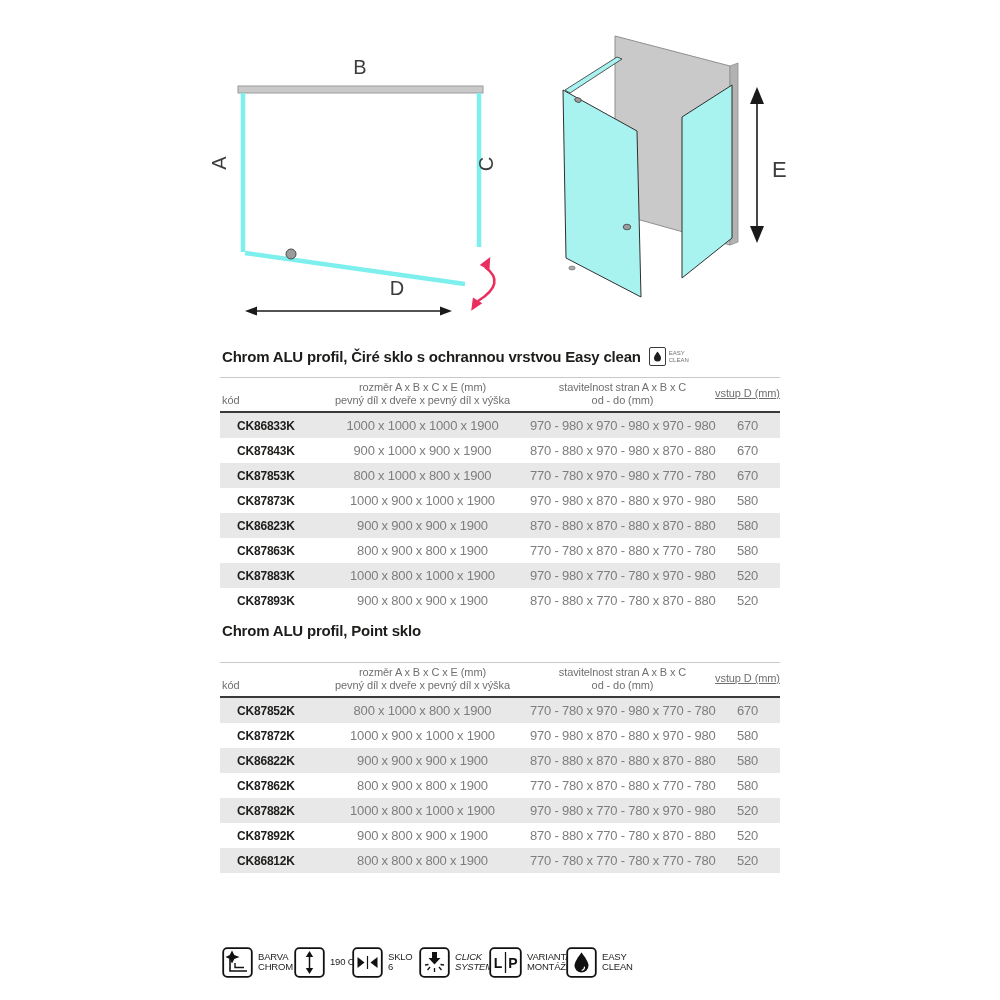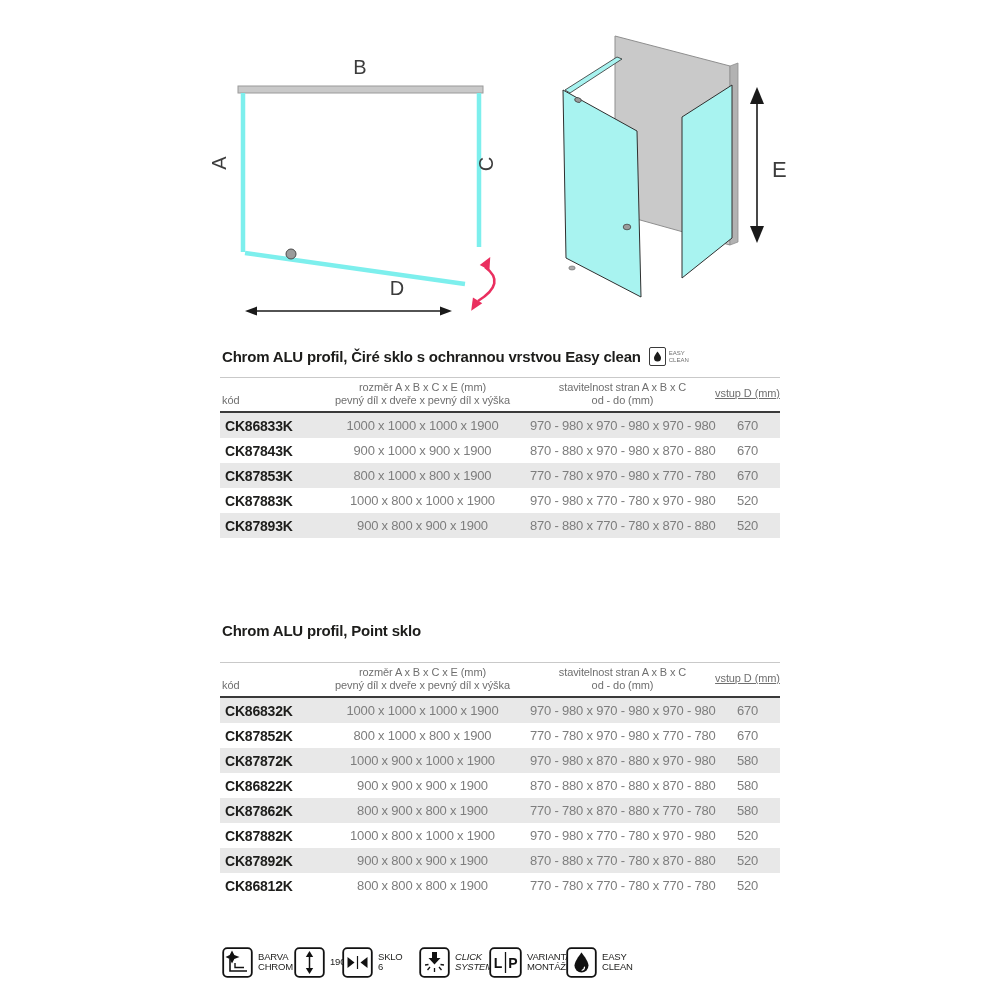--- a/index.html
+++ b/index.html
@@ -19,21 +19,21 @@
   
   .spec-table{position:absolute;left:220px;width:560px;border-collapse:collapse;table-layout:fixed;}
   .spec-table thead tr{border-top:1px solid #c9c9c9;border-bottom:2px solid #3a3a3a;}
   .spec-table th{font-weight:normal;font-size:11px;color:#6f6f6f;padding:3px 0 5px;line-height:12.5px;
                  letter-spacing:-0.1px;}
   .spec-table th.h-code{text-align:left;padding-left:2px;vertical-align:bottom;}
   .spec-table th.h-entry{vertical-align:middle;text-decoration:underline;}
   .spec-table td{height:25px;font-size:13px;color:#7d7d7d;text-align:center;letter-spacing:-0.2px;
                  padding:0;white-space:nowrap;}
   .spec-table tbody tr:nth-child(odd){background:#e8e8e8;}
-  .spec-table td.c-code{text-align:left;font-weight:bold;color:#1d1d1b;padding-left:5px;font-size:14px;}
+  .spec-table td.c-code{text-align:left;font-weight:bold;color:#1d1d1b;padding-left:17px;font-size:12px;}
   .col-code{width:95px;} .col-size{width:215px;} .col-adj{width:185px;} .col-entry{width:65px;}
 
   
   .badge{position:absolute;top:946px;display:flex;align-items:center;gap:5px;height:32px;}
   .badge-label{font-size:9.5px;line-height:10.5px;color:#1d1d1b;letter-spacing:-0.2px;font-weight:500;}
   .badge-label span{display:block;}
   .icon-box{display:block;}
 
   svg text{font-family:"Liberation Sans","DejaVu Sans",sans-serif;}
 </style>
@@ -149,22 +149,40 @@
       <td>670</td>
     </tr>
 
     <tr>
       <td class="c-code">CK87853K</td>
       <td>800 x 1000 x 800 x 1900</td>
       <td>770 - 780 x 970 - 980 x 770 - 780</td>
       <td>670</td>
     </tr>
 
-
-
+    <tr>
+      <td class="c-code">CK87873K</td>
+      <td>1000 x 900 x 1000 x 1900</td>
+      <td>970 - 980 x 870 - 880 x 970 - 980</td>
+      <td>580</td>
+    </tr>
+
+    <tr>
+      <td class="c-code">CK86823K</td>
+      <td>900 x 900 x 900 x 1900</td>
+      <td>870 - 880 x 870 - 880 x 870 - 880</td>
+      <td>580</td>
+    </tr>
+
+    <tr>
+      <td class="c-code">CK87863K</td>
+      <td>800 x 900 x 800 x 1900</td>
+      <td>770 - 780 x 870 - 880 x 770 - 780</td>
+      <td>580</td>
+    </tr>
 
     <tr>
       <td class="c-code">CK87883K</td>
       <td>1000 x 800 x 1000 x 1900</td>
       <td>970 - 980 x 770 - 780 x 970 - 980</td>
       <td>520</td>
     </tr>
 
     <tr>
       <td class="c-code">CK87893K</td>
@@ -195,26 +213,20 @@
           <div>pevný díl x dveře x pevný díl x výška</div>
         </th>
         <th>
           <div>stavitelnost stran A x B x C</div>
           <div>od - do (mm)</div>
         </th>
         <th class="h-entry">vstup D (mm)</th>
       </tr>
     </thead>
     <tbody>
-    <tr>
-      <td class="c-code">CK86832K</td>
-      <td>1000 x 1000 x 1000 x 1900</td>
-      <td>970 - 980 x 970 - 980 x 970 - 980</td>
-      <td>670</td>
-    </tr>
 
 
     <tr>
       <td class="c-code">CK87852K</td>
       <td>800 x 1000 x 800 x 1900</td>
       <td>770 - 780 x 970 - 980 x 770 - 780</td>
       <td>670</td>
     </tr>
 
     <tr>
@@ -280,21 +292,21 @@
       <line x1="15.5" y1="8" x2="15.5" y2="23" stroke="#111" stroke-width="1.5"></line>
       <polygon points="15.5,4 11.8,10 19.2,10" fill="#111"></polygon>
       <polygon points="15.5,27 11.8,21 19.2,21" fill="#111"></polygon>
     </svg>
     <div class="badge-label">
       <span>190 CM</span>
       <span></span>
     </div>
   </div>
 
-  <div class="badge" style="left:342px;">
+  <div class="badge" style="left:352px;">
     <svg class="icon-box" width="31" height="31" viewBox="0 0 31 31">
       <rect x="1.2" y="1.2" width="28.6" height="28.6" rx="4" fill="#fff" stroke="#111" stroke-width="1.8"></rect>
       <line x1="15.5" y1="9" x2="15.5" y2="22" stroke="#111" stroke-width="1.2"></line>
       <polygon points="5.5,10 5.5,21 12.5,15.5" fill="#111"></polygon>
       <polygon points="25.5,10 25.5,21 18.5,15.5" fill="#111"></polygon>
     </svg>
     <div class="badge-label">
       <span>SKLO</span>
       <span>6</span>
     </div>

